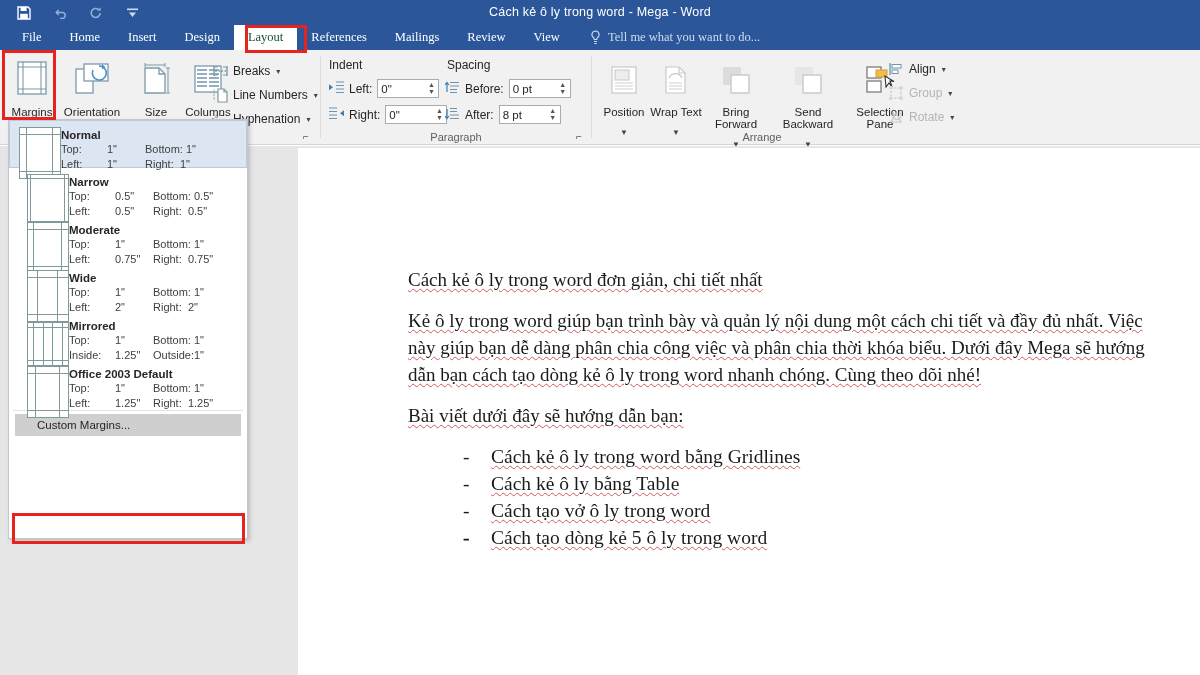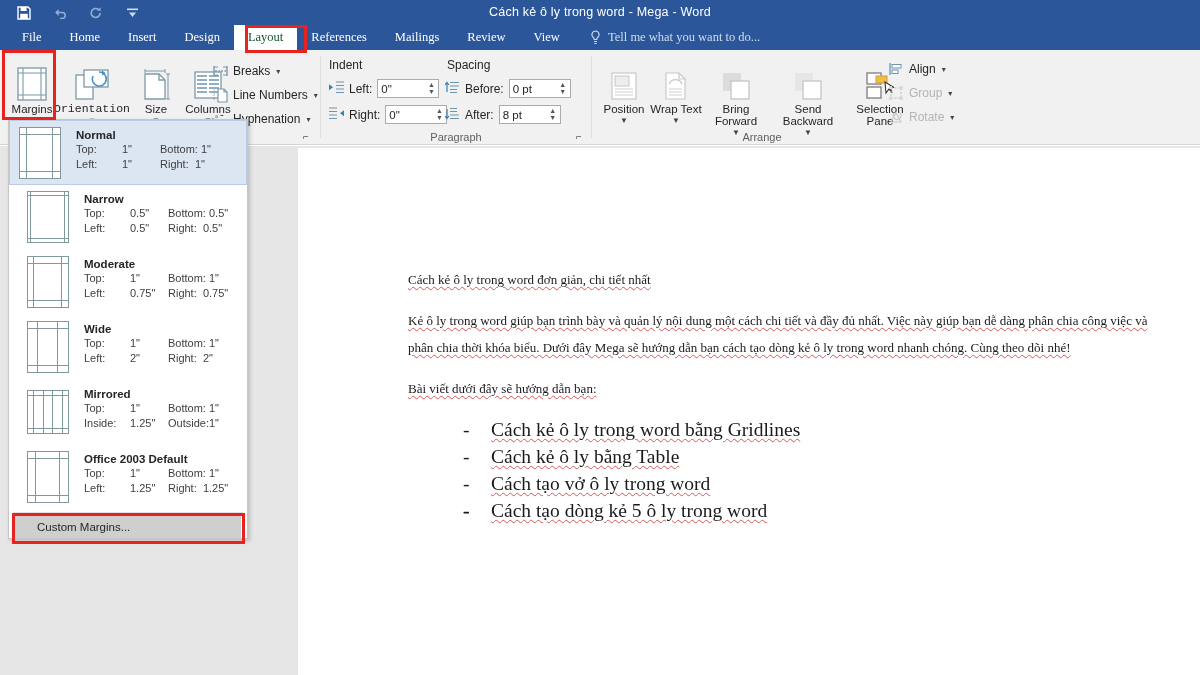--- a/index.html
+++ b/index.html
@@ -61,22 +61,22 @@
     background: #f1f1f1; border-bottom: 1px solid #d4d4d4;
   }
   .rgroup { position: absolute; top: 0; height: 95px; }
   .rgroup .glabel {
     position: absolute; bottom: 2px; width: 100%; text-align: center;
     font-size: 11px; color: #606060;
   }
   .gsep { position: absolute; top: 6px; width: 1px; height: 82px; background: #dedede; }
 
   .bigbtn {
-    position: absolute; width: 56px; top: 11px;
-    display: flex; flex-direction: column; align-items: center; gap: 2px;
+    position: absolute; width: 56px; top: 5px;
+    display: flex; flex-direction: column; align-items: center; gap: 11px;
   }
   .bigbtn .bico { height: 40px; display: flex; align-items: flex-end; justify-content: center; }
   .bigbtn .blabel { font-size: 11.5px; color: #262626; text-align: center; line-height: 12px; }
   .bigbtn .bcaret { font-size: 8px; color: #444; line-height: 7px; }
   .bigbtn.wide { width: 72px; }
 
   .smallbtn {
     position: absolute; height: 22px; display: flex; align-items: center; gap: 5px;
     font-size: 12px; color: #262626;
   }
@@ -113,39 +113,39 @@
   }
   .page {
     position: absolute; left: 298px; top: 2px; width: 902px; height: 527px;
     background: #ffffff;
   }
   .doc {
     position: absolute; left: 110px; top: 118px; width: 760px;
     font-family: "Liberation Serif", serif;
     color: #1a1a1a;
   }
-  .doc p { font-size: 13px; line-height: 27px; margin: 0 0 14px 0; }
+  .doc p { font-size: 19px; line-height: 27px; margin: 0 0 14px 0; }
   .sq { text-decoration: underline; text-decoration-style: wavy; text-decoration-color: #d05a5a;
         text-underline-offset: 2px; text-decoration-thickness: 1px; }
   .doc ul { list-style: none; margin: 0; padding: 0 0 0 55px; }
   .doc ul li {
     font-size: 19.5px; line-height: 27px; position: relative; padding-left: 28px;
     margin-bottom: 0;
   }
   .doc ul li .dash { position: absolute; left: 0; top: 0; }
 
   
   .dropdown {
     position: absolute; left: 8px; top: 119px; width: 240px; height: 420px;
     background: #ffffff; border: 1px solid #c6c6c6;
     box-shadow: 2px 2px 4px rgba(0,0,0,.18); z-index: 5;
   }
   .mitem {
-    position: relative; display: flex; align-items: flex-start; gap: 15px;
-    padding: 6px 6px 6px 18px; height: 65px;
+    position: relative; display: flex; align-items: flex-start; gap: 0;
+    padding: 6px 6px 6px 18px; height: 48px;
   }
   .mitem.selected { background: #dce6f2; border: 1px solid #b8cce4; padding-left: 9px; }
   .mthumb { width: 42px; height: 52px; flex: 0 0 42px; position: relative; }
   .mtext { flex: 1; padding-top: 1px; }
   .mname { font-size: 11.5px; font-weight: bold; color: #262626; line-height: 14px; }
   .mvals { display: grid; grid-template-columns: 46px 38px auto; font-size: 11px; color: #404040; line-height: 15px; }
   .mvals .k { }
   .mvals .v { }
   .mvals .r { }
   .dd-sep { height: 1px; background: #e2e2e2; margin: 2px 4px; }
@@ -234,21 +234,21 @@
         <div class="bico">
           <svg width="30" height="34" viewBox="0 0 30 34">
               <rect x="1" y="1" width="28" height="32" fill="#fff" stroke="#7d9aa8" stroke-width="1.3"></rect>
               <path d="M6 1v32M24 1v32M1 6h28M1 28h28" stroke="#7d9aa8" stroke-width="1.1" fill="none"></path>
             </svg>
         </div>
         <div class="blabel">Margins</div>
         <div class="bcaret">▼</div>
       </div>
 
-      <div class="bigbtn wide" style="left:56px;font-family:Liberation Mono, monospace;">
+      <div class="bigbtn wide" style="left:56px;">
         <div class="bico">
           <svg width="34" height="32" viewBox="0 0 34 32">
               <rect x="1" y="6" width="17" height="24" fill="#fff" stroke="#7d9aa8" stroke-width="1.3"></rect>
               <rect x="9" y="1" width="24" height="17" fill="#fff" stroke="#7d9aa8" stroke-width="1.3"></rect>
               <path d="M24 3a7 7 0 1 1-6 4" fill="none" stroke="#4a90c4" stroke-width="1.6"></path>
               <path d="M27 1.2 30.5 4 27 6.4z" fill="#4a90c4"></path>
             </svg>
         </div>
         <div class="blabel">Orientation</div>
         <div class="bcaret">▼</div>

